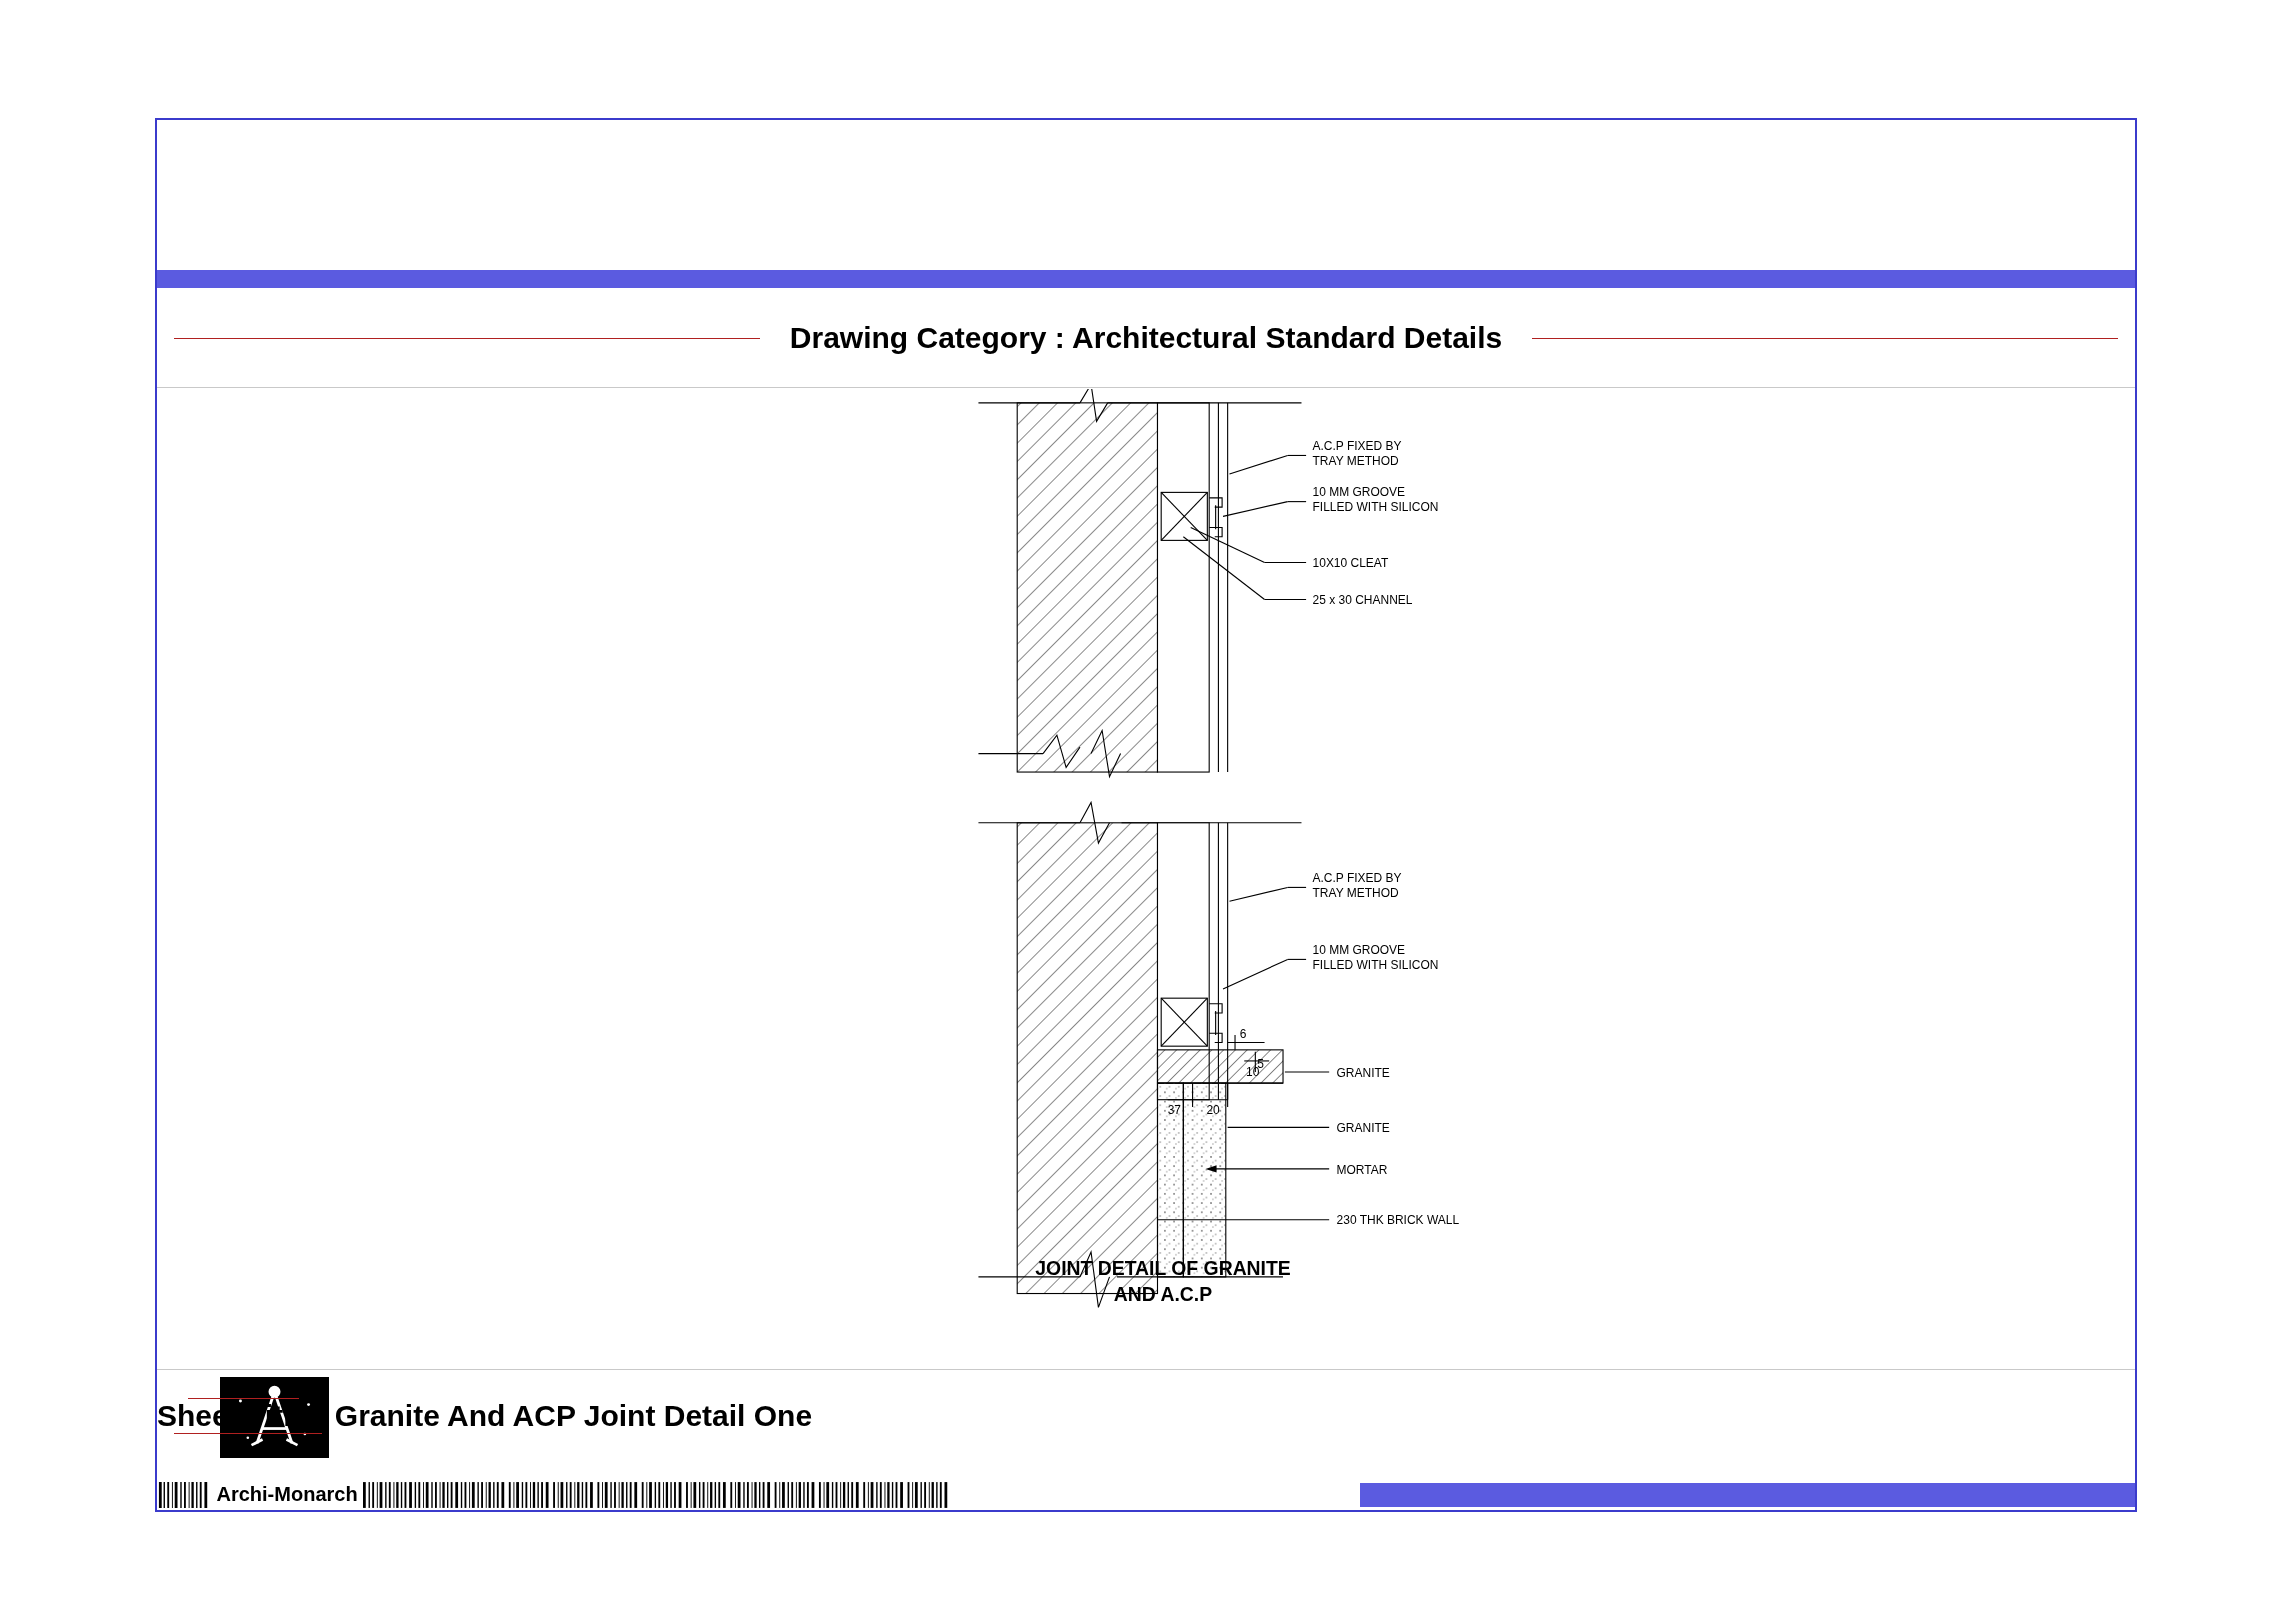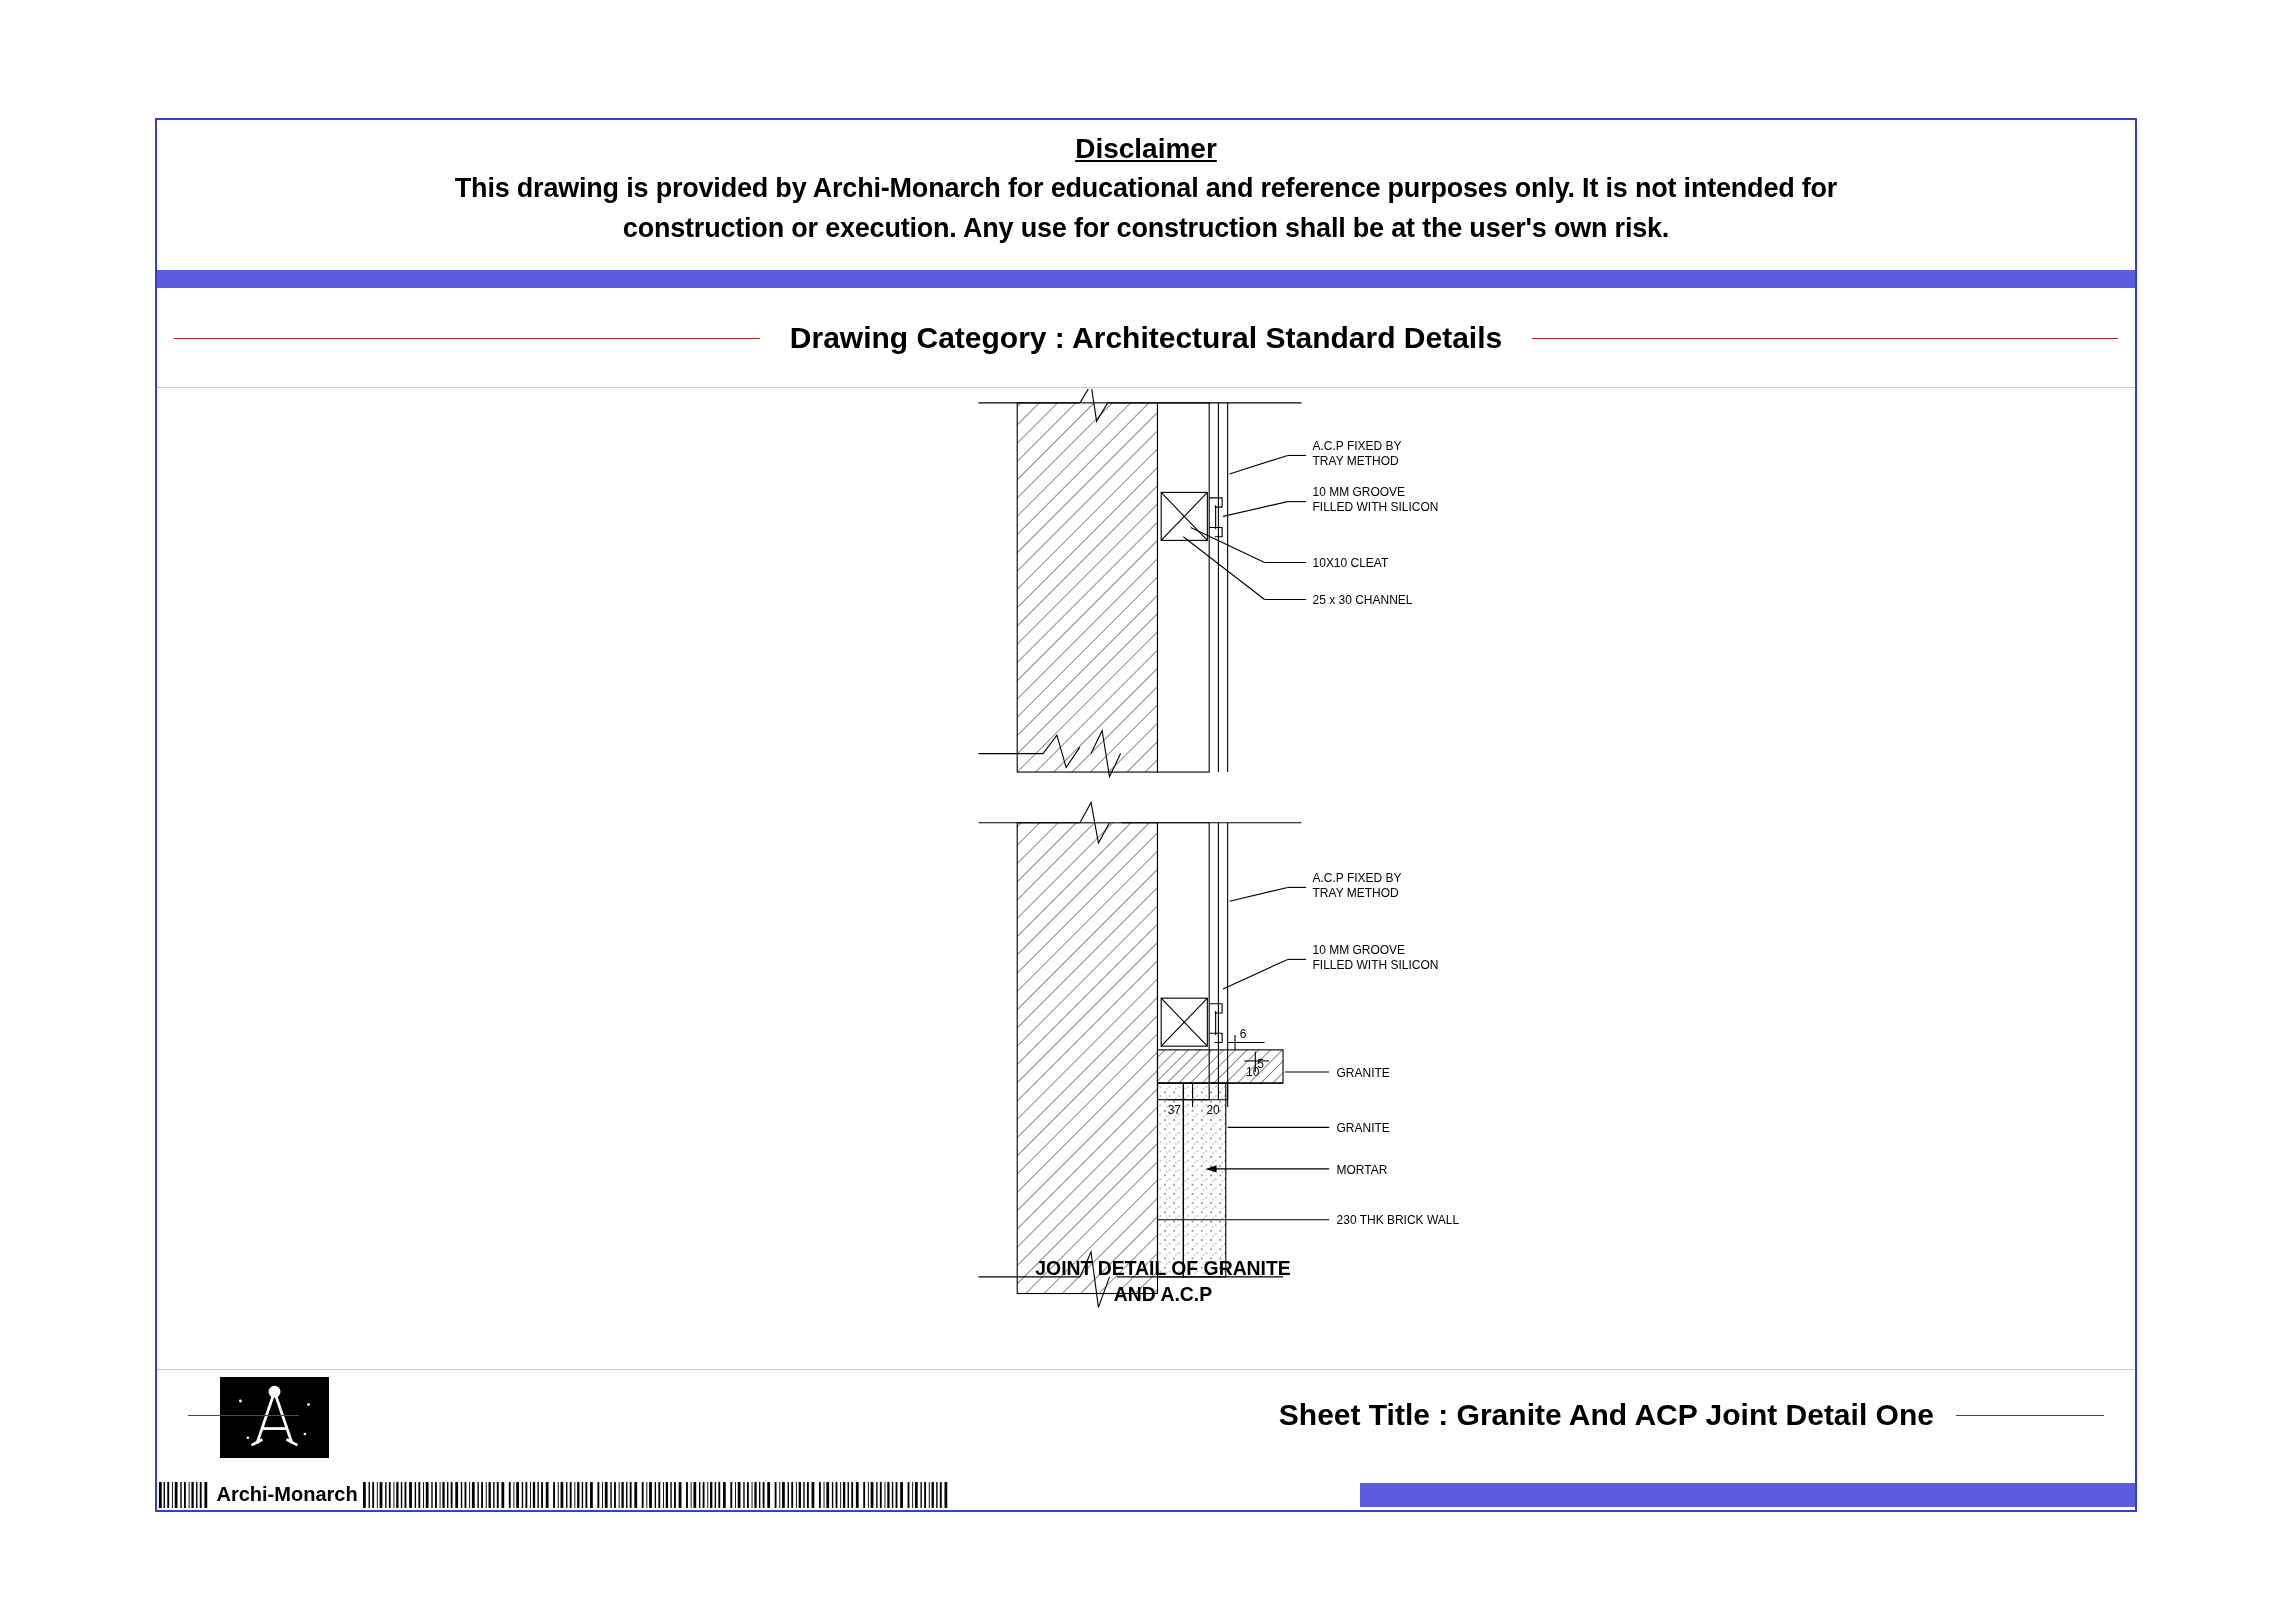--- a/index.html
+++ b/index.html
@@ -108,21 +108,21 @@
     width: 100%;
     height: 140px;
     border-top: 1.8px solid #c9c9c9;
   }
   .sheet-title-row {
     position: absolute;
     left: 0;
     top: 28px;
     width: 100%;
     display: flex;
-    align-items: center;
+    flex-direction: column;
   }
   .sheet-title {
     font-size: 30px;
     font-weight: bold;
     color: #000;
     white-space: nowrap;
     padding-right: 5.5px;
   }
   .logo {
     position: absolute;
@@ -177,25 +177,20 @@
     font-family: "Liberation Sans", sans-serif;
     font-size: 13px;
     fill: #000;
   }
 </style>
 </head>
 <body>
 
 <div class="sheet">
 
-  <div class="disclaimer">
-    <div class="disclaimer-title">Disclaimer</div>
-    <div class="disclaimer-text">This drawing is provided by Archi-Monarch for educational and reference purposes only. It is not intended for</div>
-    <div class="disclaimer-text">construction or execution. Any use for construction shall be at the user's own risk.</div>
-  </div>
 
   <div class="blue-bar top"></div>
 
   <div class="category-band">
     <div class="category-row">
       <div class="rule left"></div>
       <div class="category-title">Drawing Category : Architectural Standard Details</div>
       <div class="rule right"></div>
     </div>
   </div>

